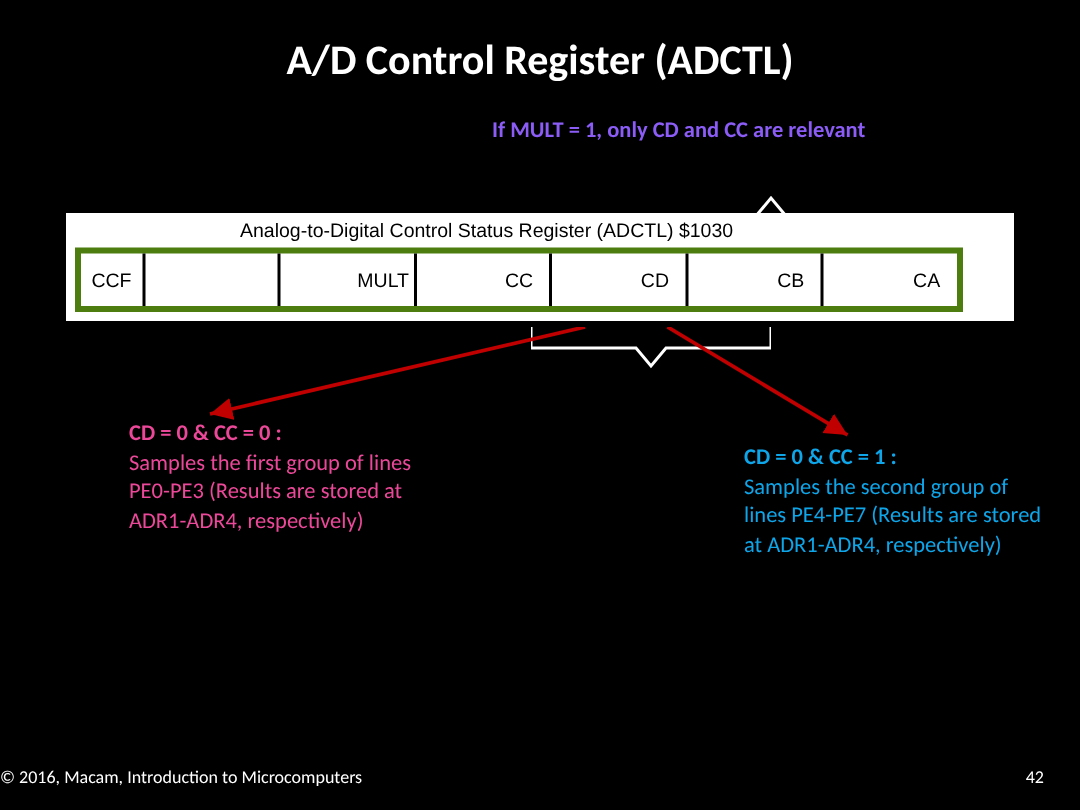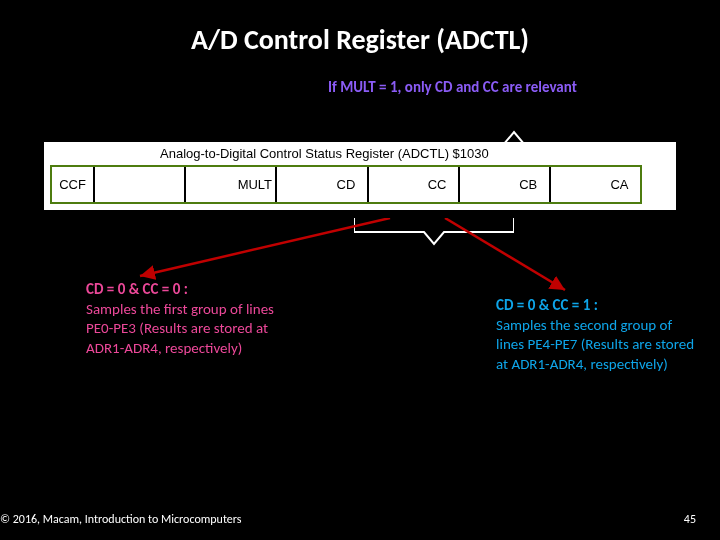--- a/index.html
+++ b/index.html
@@ -42,21 +42,21 @@
   }
   .reg-caption {
     font-family: Arial, sans-serif;
     font-size: 13px;
     color: #000;
     margin: 0 0 4px 110px;
   }
   .reg-table {
     display: flex;
     width: 592px;
-    border: 2px solid #4d7c0f;
+    border: 4px solid #4d7c0f;
     gap: 48px;
   }
   .reg-cell {
     flex: 1 1 0;
     border-right: 2px solid #000;
     text-align: center;
     font-family: Arial, sans-serif;
     font-size: 13px;
     padding: 10px 0;
     color: #000;
@@ -140,22 +140,22 @@
 <svg class="bracket-top" viewBox="0 0 320 34" preserveAspectRatio="none">
   <path d="M0 34 L0 20 L150 20 L160 8 L170 20 L320 20 L320 34" stroke="#fff" stroke-width="2" fill="none"></path>
 </svg>
 
 <div class="reg-wrap">
   <div class="reg-caption">Analog-to-Digital Control Status Register (ADCTL) $1030</div>
   <div class="reg-table">
     <div class="reg-cell">CCF</div>
     <div class="reg-cell"></div>
     <div class="reg-cell">MULT</div>
+    <div class="reg-cell">CC</div>
     <div class="reg-cell">CD</div>
-    <div class="reg-cell">CC</div>
     <div class="reg-cell">CB</div>
     <div class="reg-cell">CA</div>
   </div>
 </div>
 
 <svg class="bracket-bot" viewBox="0 0 160 34" preserveAspectRatio="none">
   <path d="M0 0 L0 14 L70 14 L80 26 L90 14 L160 14 L160 0" stroke="#fff" stroke-width="2" fill="none"></path>
 </svg>
 
 <svg class="arrow1" viewBox="0 0 270 65" preserveAspectRatio="none">
@@ -180,13 +180,13 @@
   <span class="hd">CD = 0 &amp; CC = 0 :</span><br>
   <span>Samples the first group of lines PE0-PE3 (Results are stored at ADR1-ADR4, respectively)</span>
 </div>
 
 <div class="block-right">
   <span class="hd">CD = 0 &amp; CC = 1 :</span><br>
   <span>Samples the second group of lines PE4-PE7 (Results are stored at ADR1-ADR4, respectively)</span>
 </div>
 
 <div class="footer">© 2016, Macam, Introduction to Microcomputers</div>
-<div class="pagenum">45</div>
+<div class="pagenum">42</div>
 
 </body></html>

